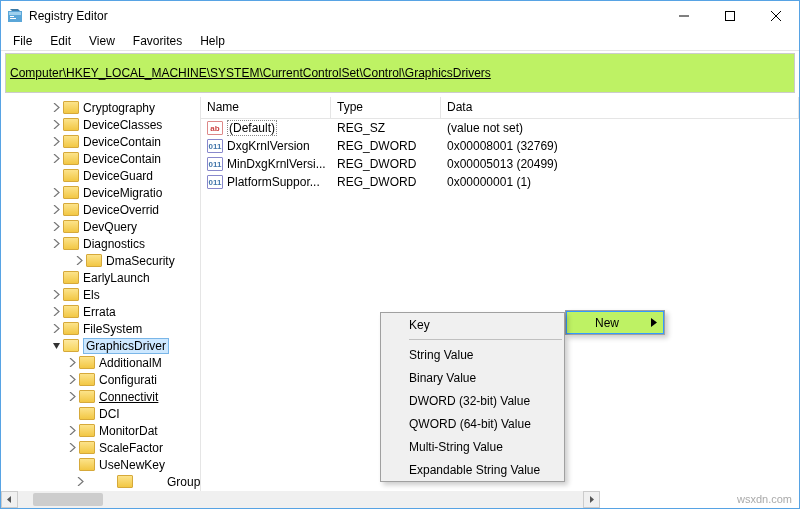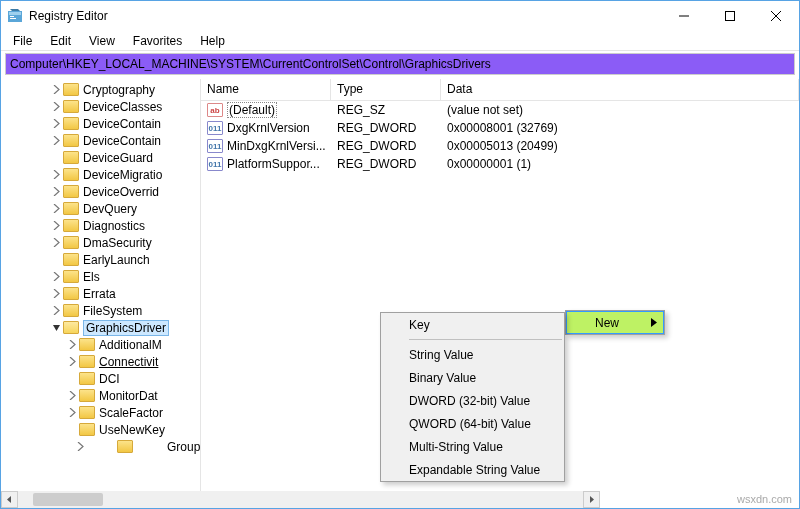--- a/index.html
+++ b/index.html
@@ -5,21 +5,21 @@
   * { box-sizing: border-box; margin: 0; padding: 0; font-family: "Segoe UI", Tahoma, sans-serif; font-size: 12px; }
   body { width: 800px; height: 509px; background: #fff; overflow: hidden; position: relative; }
   .window { width: 800px; height: 509px; border: 1px solid #57a3e4; display: flex; flex-direction: column; }
   .titlebar { height: 30px; display: flex; align-items: center; padding-left: 6px; background: #fff; }
   .titlebar .icon { width: 16px; height: 16px; margin-right: 6px; }
   .titlebar .title { flex: 1; font-size: 12px; }
   .winbtn { width: 46px; height: 30px; display: flex; align-items: center; justify-content: center; }
   .winbtn svg { width: 10px; height: 10px; }
   .menubar { height: 20px; display: flex; align-items: center; padding: 0 4px; gap: 2px; border-bottom: 1px solid #e5e5e5; }
   .menuitem { padding: 2px 8px; }
-  .addressbar { height: 22px; border: 1px solid #ccc; margin: 2px 4px 4px 4px; padding: 2px 4px; display: flex; align-items: center; background: #8b5cf6; font-size: 12px; }
+  .addressbar { height: 40px; border: 1px solid #ccc; margin: 2px 4px 4px 4px; padding: 2px 4px; display: flex; align-items: center; background: #bef264; font-size: 12px; text-decoration: underline; }
   .content { flex: 1; display: flex; min-height: 0; }
   .tree { width: 200px; border-right: 1px solid #e5e5e5; overflow: hidden; position: relative; }
   .tree-inner { padding-top: 2px; }
   .node { display: flex; align-items: center; height: 17px; white-space: nowrap; overflow: hidden; }
   .expander { width: 14px; display: flex; align-items: center; justify-content: center; flex-shrink: 0; }
   .expander svg { width: 9px; height: 9px; }
   .folder-icon { width: 16px; height: 13px; margin-right: 4px; flex-shrink: 0; }
   .folder-icon.closed { background: linear-gradient(#fce38a, #f2c744); border: 1px solid #d6a93a; border-radius: 1px; }
   .folder-icon.open { background: linear-gradient(#fde9a0, #f7d55b); border: 1px solid #d6a93a; border-radius: 1px; }
   .node-label { font-size: 12px; }
@@ -169,21 +169,21 @@
           </div>
           <div class="node" style="padding-left: 48px;">
             <span class="expander">
               <svg viewBox="0 0 9 9">
                 <path d="M2 0 L7 4.5 L2 9" fill="none" stroke="#777" stroke-width="1.2"></path>
               </svg>
             </span>
             <span class="folder-icon closed"></span>
             <span class="node-label">Diagnostics</span>
           </div>
-          <div class="node" style="padding-left: 48px;">
+          <div class="node" style="padding-left: 48px; margin-left: 23px;">
             <span class="expander">
               <svg viewBox="0 0 9 9">
                 <path d="M2 0 L7 4.5 L2 9" fill="none" stroke="#777" stroke-width="1.2"></path>
               </svg>
             </span>
             <span class="folder-icon closed"></span>
             <span class="node-label">DmaSecurity</span>
           </div>
           <div class="node" style="padding-left: 48px;">
             <span class="expander"></span>
@@ -227,20 +227,29 @@
             <span class="node-label">GraphicsDriver</span>
           </div>
           <div class="node" style="padding-left: 64px;">
             <span class="expander">
               <svg viewBox="0 0 9 9">
                 <path d="M2 0 L7 4.5 L2 9" fill="none" stroke="#777" stroke-width="1.2"></path>
               </svg>
             </span>
             <span class="folder-icon closed"></span>
             <span class="node-label">AdditionalM</span>
+          </div>
+          <div class="node" style="padding-left: 64px;">
+            <span class="expander">
+              <svg viewBox="0 0 9 9">
+                <path d="M2 0 L7 4.5 L2 9" fill="none" stroke="#777" stroke-width="1.2"></path>
+              </svg>
+            </span>
+            <span class="folder-icon closed"></span>
+            <span class="node-label">Configurati</span>
           </div>
           <div class="node" style="padding-left: 64px; text-decoration: underline;">
             <span class="expander">
               <svg viewBox="0 0 9 9">
                 <path d="M2 0 L7 4.5 L2 9" fill="none" stroke="#777" stroke-width="1.2"></path>
               </svg>
             </span>
             <span class="folder-icon closed"></span>
             <span class="node-label">Connectivit</span>
           </div>

